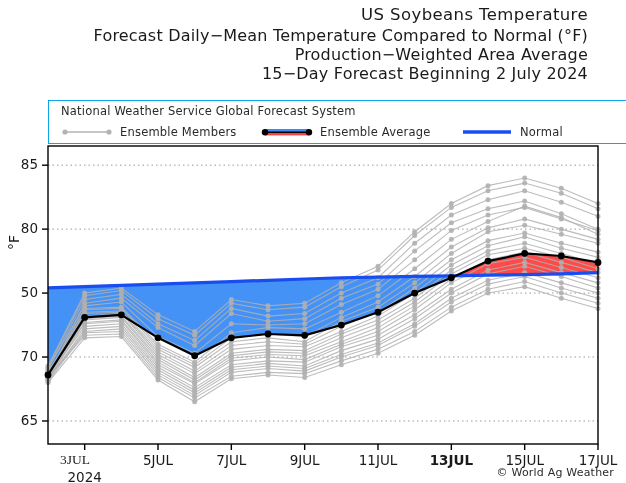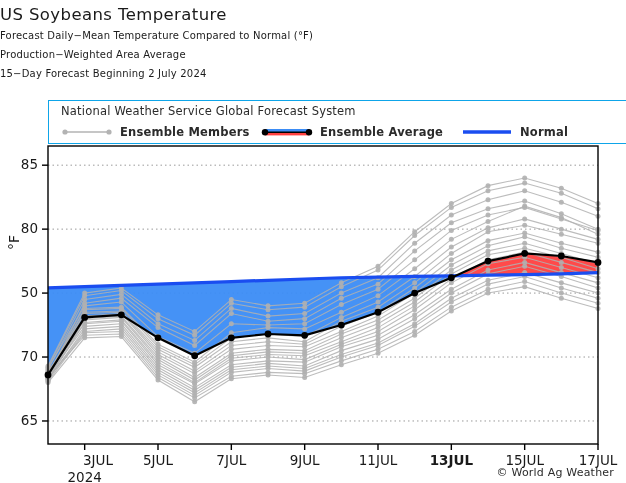--- a/index.html
+++ b/index.html
@@ -19,30 +19,30 @@
     position: absolute;
     left: 0; top: 0;
     width: 626px;
     height: 483px;
   }
   .title-block {
     position: absolute;
     left: 0;
     top: 4px;
     width: 588px;
-    text-align: left;
+    text-align: right;
   }
   .title-main {
     font-size: 16.5px;
     letter-spacing: 0.4px;
     line-height: 22px;
     color: #1a1a1a;
   }
   .title-sub {
-    font-size: 10px;
+    font-size: 16px;
     letter-spacing: 0.2px;
     line-height: 19px;
     color: #1a1a1a;
   }
   .ylabel {
     position: absolute;
     left: 6px;
     top: 250px;
     font-size: 14px;
     color: #1a1a1a;
@@ -104,21 +104,20 @@
     height: 22px;
     display: flex;
     align-items: center;
     gap: 7px;
     white-space: nowrap;
   }
   .legend-text {
     font-size: 11.5px;
     color: #2b2b2b;
     letter-spacing: 0.2px;
-    font-weight: bold;
   }
   .swatch {
     position: relative;
     width: 52px;
     height: 14px;
     flex: 0 0 52px;
   }
   .copyright {
     position: absolute;
     right: 12px;
@@ -531,21 +530,21 @@
     </svg>
 
   <div id="ytick-labels">
       <div class="ytick-label" style="left: 4px; top: 411.979px;">65</div>
       <div class="ytick-label" style="left: 4px; top: 348.03px;">70</div>
       <div class="ytick-label" style="left: 4px; top: 284.082px;">50</div>
       <div class="ytick-label" style="left: 4px; top: 220.133px;">80</div>
       <div class="ytick-label" style="left: 4px; top: 156.185px;">85</div>
     </div>
   <div id="xtick-labels">
-      <div class="xtick-label" style="left: 58px; top: 452px; width: 80px;">3JUL</div>
+      <div class="xtick-label" style="left: 35px; top: 452px; width: 80px; font-family: Liberation Serif, serif;">3JUL</div>
       <div class="xtick-label" style="left: 118px; top: 452px; width: 80px;">5JUL</div>
       <div class="xtick-label" style="left: 191.333px; top: 452px; width: 80px;">7JUL</div>
       <div class="xtick-label" style="left: 264.667px; top: 452px; width: 80px;">9JUL</div>
       <div class="xtick-label" style="left: 338px; top: 452px; width: 80px; text-align: center;">11JUL</div>
       <div class="xtick-label" style="left: 411.333px; top: 452px; width: 80px; font-weight: bold;">13JUL</div>
       <div class="xtick-label" style="left: 484.667px; top: 452px; width: 80px;">15JUL</div>
       <div class="xtick-label" style="left: 558px; top: 452px; width: 80px;">17JUL</div>
       <div class="xtick-year" style="left: 44.6667px; top: 469px; width: 80px;">2024</div>
     </div>
 

